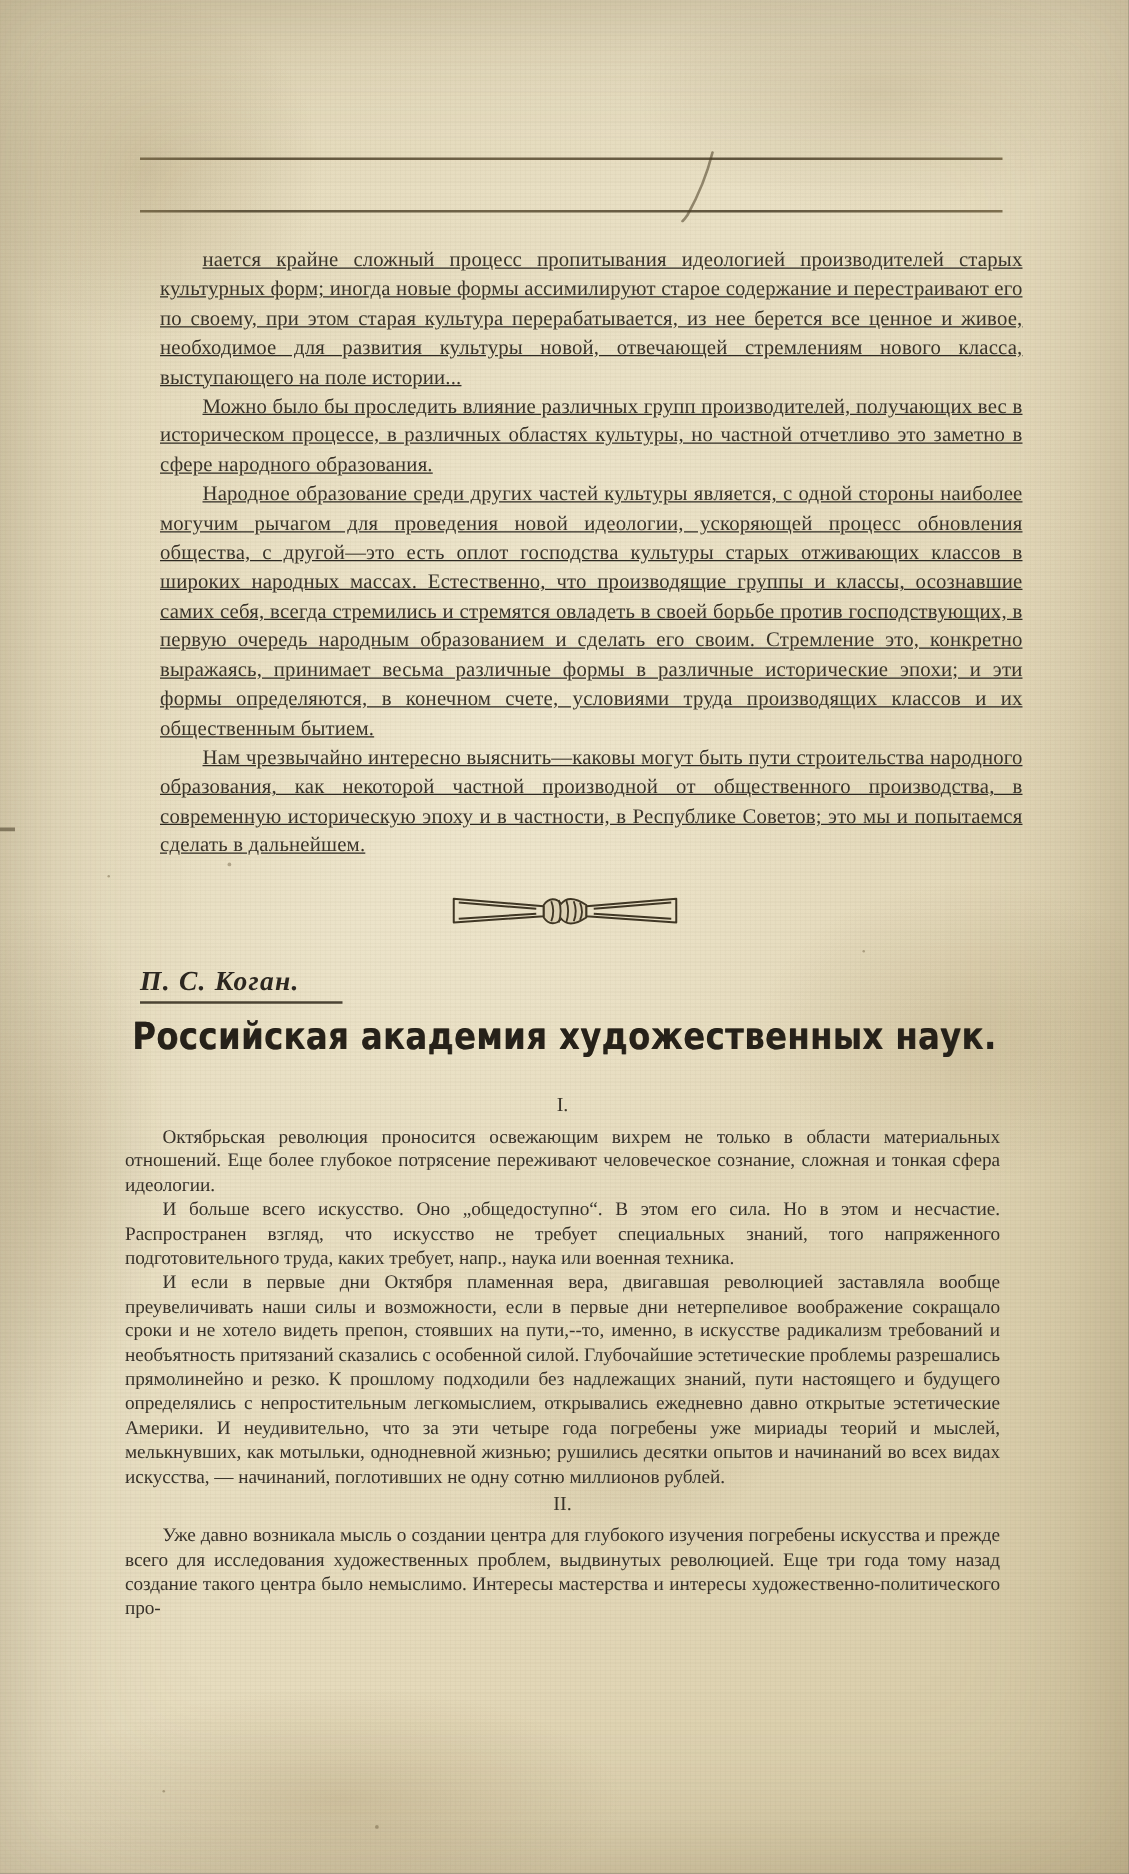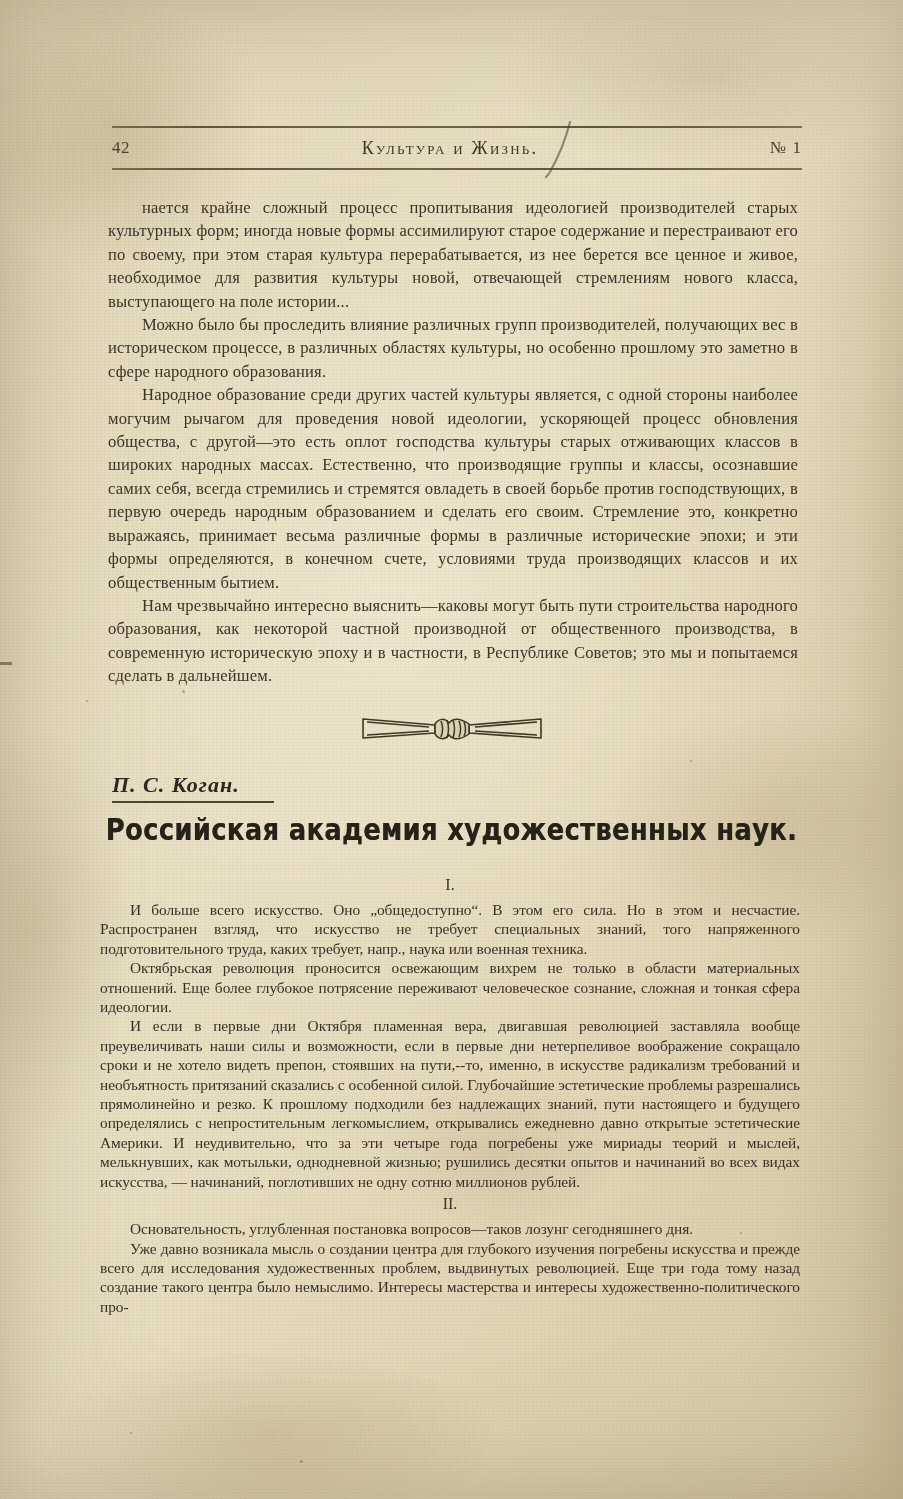--- a/index.html
+++ b/index.html
@@ -108,23 +108,24 @@
     top: 120px;
     width: 40px;
     height: 58px;
     pointer-events: none;
     opacity: 0.55;
   }
 
   
   .article-one {
     position: absolute;
-    left: 108px;
+    left: 128px;
     top: 196px;
     width: 690px;
+    text-decoration: underline;
   }
   .article-one p {
     margin: 0;
     text-align: justify;
     text-justify: inter-word;
     font-size: 16.6px;
     line-height: 23.4px;
     letter-spacing: 0.15px;
     text-indent: 34px;
     color: #3a342a;
@@ -226,35 +227,30 @@
 
 <div class="page">
 
   <div class="grain"></div>
   <div class="stains"></div>
 
   <div class="content">
 
     <div class="runhead">
       <div class="rule top"></div>
-      <div class="runhead-row">
-        <span class="folio">42</span>
-        <span class="runhead-title">Культура и Жизнь.</span>
-        <span class="issue">№ 1</span>
-      </div>
       <div class="rule bot"></div>
     </div>
 
     <svg class="pen-stroke" viewBox="0 0 40 58">
       <path d="M30 2 C26 18, 20 34, 10 52 C8 55, 7 56, 6 57" fill="none" stroke="#4a3d24" stroke-width="2.1" stroke-linecap="round"></path>
     </svg>
 
     <div class="article-one">
       <p>нается крайне сложный процесс пропитывания идеологией производителей старых культурных форм; иногда новые формы ассимилируют старое содержание и перестраивают его по своему, при этом старая культура перерабатывается, из нее берется все ценное и живое, необходимое для развития культуры новой, отвечающей стремлениям нового класса, выступающего на поле истории...</p>
-      <p>Можно было бы проследить влияние различных групп производителей, получающих вес в историческом процессе, в различных областях культуры, но особенно прошлому это заметно в сфере народного образования.</p>
+      <p>Можно было бы проследить влияние различных групп производителей, получающих вес в историческом процессе, в различных областях культуры, но частной отчетливо это заметно в сфере народного образования.</p>
       <p>Народное образование среди других частей культуры является, с одной стороны наиболее могучим рычагом для проведения новой идеологии, ускоряющей процесс обновления общества, с другой—это есть оплот господства культуры старых отживающих классов в широких народных массах. Естественно, что производящие группы и классы, осознавшие самих себя, всегда стремились и стремятся овладеть в своей борьбе против господствующих, в первую очередь народным образованием и сделать его своим. Стремление это, конкретно выражаясь, принимает весьма различные формы в различные исторические эпохи; и эти формы определяются, в конечном счете, условиями труда производящих классов и их общественным бытием.</p>
       <p>Нам чрезвычайно интересно выяснить—каковы могут быть пути строительства народного образования, как некоторой частной производной от общественного производства, в современную историческую эпоху и в частности, в Республике Советов; это мы и попытаемся сделать в дальнейшем.</p>
     </div>
 
     <div class="edge-mark"></div>
 
     <div class="ornament">
       <svg width="186" height="36" viewBox="0 0 186 36">
         <g fill="none" stroke="#3f3624" stroke-width="1.6" stroke-linejoin="round">
           <path d="M4 11 L76 17 L76 25 L4 30 Z" fill="rgba(233,224,199,0.35)"></path>
@@ -275,26 +271,25 @@
       </svg>
     </div>
 
     <div class="byline">П. С. Коган.</div>
     <div class="byline-rule"></div>
     <div class="article-title">Российская академия художественных наук.</div>
 
     <div class="article-two">
 
       <div class="sec-num">I.</div>
+      <p>Октябрьская революция проносится освежающим вихрем не только в области материальных отношений. Еще более глубокое потрясение переживают человеческое сознание, сложная и тонкая сфера идеологии.</p>
       <p>И больше всего искусство. Оно „общедоступно“. В этом его сила. Но в этом и несчастие. Распространен взгляд, что искусство не требует специальных знаний, того напряженного подготовительного труда, каких требует, напр., наука или военная техника.</p>
-      <p>Октябрьская революция проносится освежающим вихрем не только в области материальных отношений. Еще более глубокое потрясение переживают человеческое сознание, сложная и тонкая сфера идеологии.</p>
       <p>И если в первые дни Октября пламенная вера, двигавшая революцией заставляла вообще преувеличивать наши силы и возможности, если в первые дни нетерпеливое воображение сокращало сроки и не хотело видеть препон, стоявших на пути,--то, именно, в искусстве радикализм требований и необъятность притязаний сказались с особенной силой. Глубочайшие эстетические проблемы разрешались прямолинейно и резко. К прошлому подходили без надлежащих знаний, пути настоящего и будущего определялись с непростительным легкомыслием, открывались ежедневно давно открытые эстетические Америки. И неудивительно, что за эти четыре года погребены уже мириады теорий и мыслей, мелькнувших, как мотыльки, однодневной жизнью; рушились десятки опытов и начинаний во всех видах искусства, — начинаний, поглотивших не одну сотню миллионов рублей.</p>
 
       <div class="sec-num second">II.</div>
-      <p>Основательность, углубленная постановка вопросов—таков лозунг сегодняшнего дня.</p>
       <p>Уже давно возникала мысль о создании центра для глубокого изучения погребены искусства и прежде всего для исследования художественных проблем, выдвинутых революцией. Еще три года тому назад создание такого центра было немыслимо. Интересы мастерства и интересы художественно-политического про-</p>
 
     </div>
 
     <div class="speck" style="left:182px; top:690px; width:3px; height:3px;"></div>
     <div class="speck" style="left:86px;  top:700px; width:2px; height:2px;"></div>
     <div class="speck" style="left:690px; top:760px; width:2px; height:2px;"></div>
     <div class="speck" style="left:300px; top:1460px; width:3px; height:3px;"></div>
     <div class="speck" style="left:740px; top:1232px; width:2px; height:2px;"></div>
     <div class="speck" style="left:130px; top:1432px; width:2px; height:2px;"></div>

